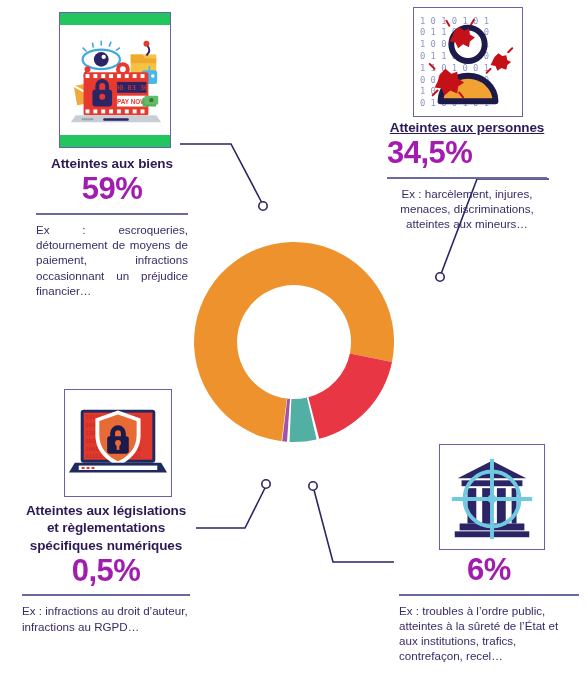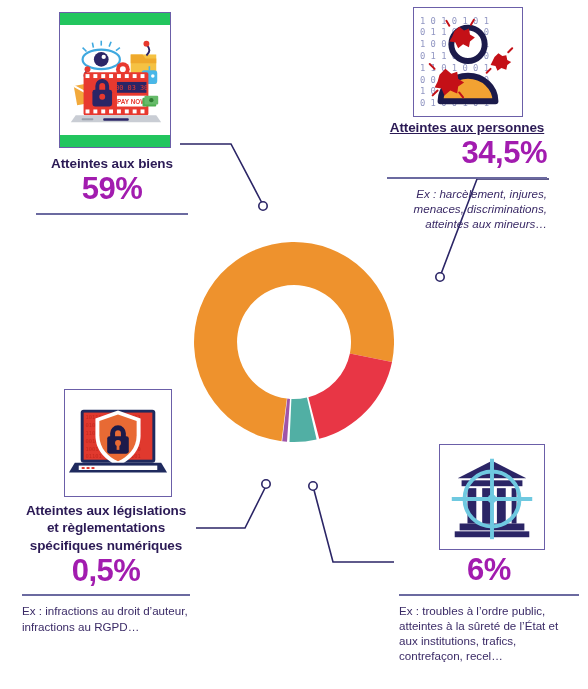--- a/index.html
+++ b/index.html
@@ -45,22 +45,22 @@
 
   
   #block-biens{left:36px;top:131px;width:152px;text-align:left;margin-top:24px;}
   #block-biens .cat-title{text-align:center;}
   #block-biens .pct{text-align:center;}
   #block-biens .ex{text-align:justify;}
 
   
   #block-personnes{left:387px;top:119px;width:160px;}
   #block-personnes .cat-title{text-align:center;text-decoration:underline;}
-  #block-personnes .pct{text-align:right;}
-  #block-personnes .ex{text-align:right;font-style:italic;}
+  #block-personnes .pct{text-align:left;}
+  #block-personnes .ex{text-align:center;}
 
   
   #block-legislations{left:22px;top:502px;width:168px;}
   #block-legislations .cat-title{text-align:center;}
   #block-legislations .pct{text-align:center;}
   #block-legislations .ex{text-align:left;}
 
   
   #block-institutions{left:399px;top:553px;width:180px;}
   #block-institutions .cat-title{text-align:center;}
@@ -285,20 +285,21 @@
         <line x1="12" y1="55" x2="94" y2="55"></line>
       </g>
       <circle cx="53" cy="55" r="4.5" fill="#6FC9E0"></circle>
     </svg>
   </div>
 
   <div class="block" id="block-biens">
     <div class="cat-title">Atteintes aux biens</div>
     <div class="pct">59%</div>
     <div class="rule"></div>
+    <div class="ex">Ex : escroqueries, détournement de moyens de paiement, infractions occasionnant un préjudice financier…</div>
   </div>
 
   <div class="block" id="block-personnes">
     <div class="cat-title">Atteintes aux personnes</div>
     <div class="pct">34,5%</div>
     <div class="rule"></div>
     <div class="ex">Ex : harcèlement, injures, menaces, discriminations, atteintes aux mineurs…</div>
   </div>
 
   <div class="block" id="block-legislations">

